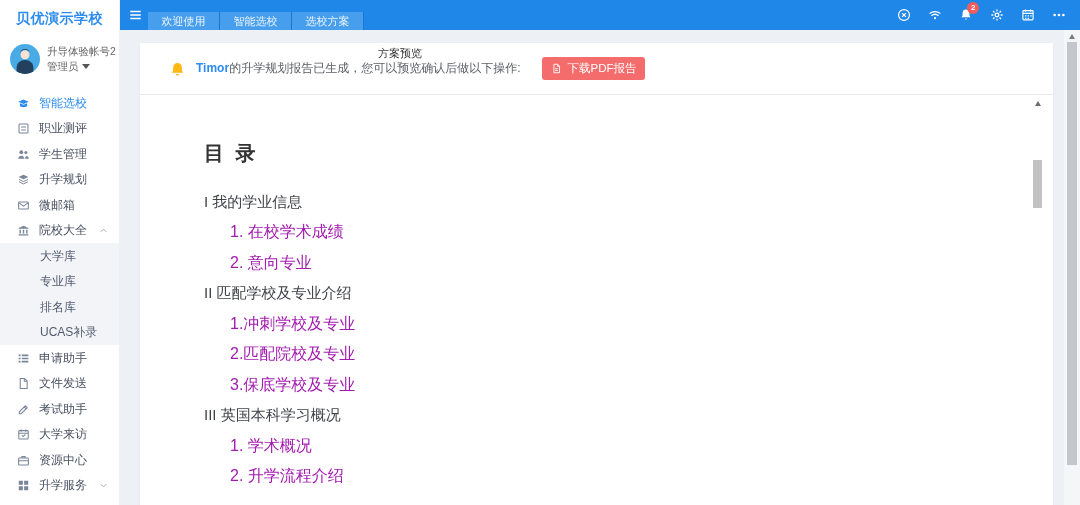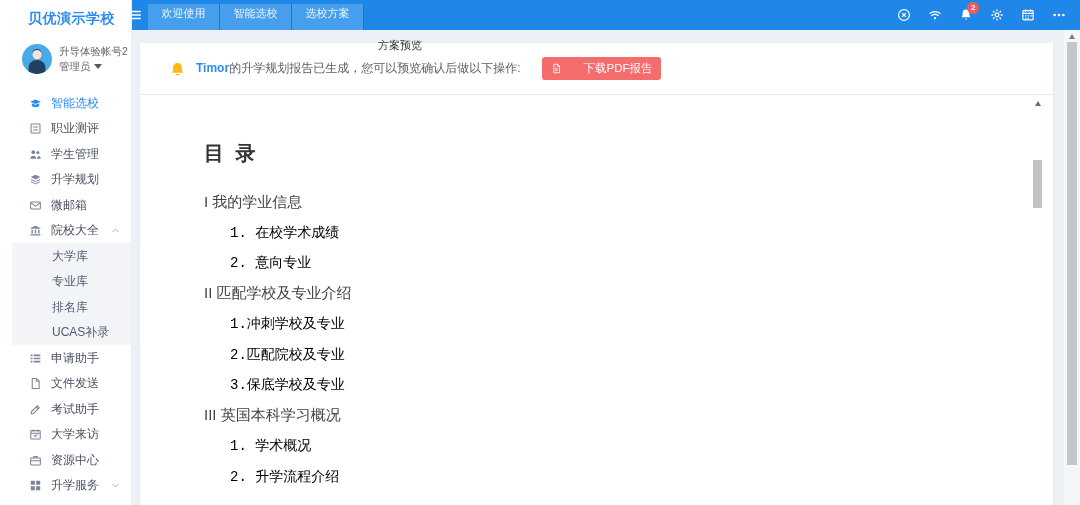--- a/index.html
+++ b/index.html
@@ -1,64 +1,64 @@
 <!DOCTYPE html>
 <html><head>
 <meta charset="utf-8">
 <style>
   * { margin:0; padding:0; box-sizing:border-box; }
   html,body { width:1080px; height:505px; overflow:hidden; font-family:"Liberation Sans","DejaVu Sans",sans-serif; background:#fff; }
   .stage { position:relative; width:1080px; height:505px; overflow:hidden; }
 
   
-  .sidebar { position:absolute; left:12px; top:0; width:120px; height:505px; background:#fff; z-index:3; border-right:1px solid #eef0f3; }
+  .sidebar { position:absolute; left:0; top:0; width:120px; height:505px; background:#fff; z-index:3; border-right:1px solid #eef0f3; }
   .school { color:#2d8cf0; font-size:14px; font-weight:bold; text-align:center; padding:10px 0 14px; letter-spacing:.5px; }
   .user { display:flex; align-items:center; padding:2px 0 6px 10px; }
   .avatar { width:30px; height:30px; flex:0 0 30px; }
   .user-info { margin-left:7px; font-size:10.5px; color:#666; line-height:1.45; }
   .user-role { display:flex; align-items:center; gap:3px; }
   .caret-down { width:0; height:0; border-left:4px solid transparent; border-right:4px solid transparent; border-top:5px solid #555; display:inline-block; }
   .menu { margin-top:10px; }
   .mi { height:25.5px; display:flex; align-items:center; font-size:12px; color:#495060; padding-left:17px; position:relative; cursor:pointer; white-space:nowrap; }
   .mi .ic { width:13px; height:13px; margin-right:9px; color:#7a8599; display:inline-flex; flex:0 0 13px; }
   .mi .ic svg { width:13px; height:13px; }
   .mi.active { color:#2d8cf0; } .mi.active .ic { color:#2d8cf0; }
   .mi.sub { background:#f3f4f7; padding-left:40px; color:#515a6e; }
   .chev { position:absolute; right:11px; display:inline-flex; }
   .chev svg { width:9px; height:9px; }
 
   
   .topbar { position:absolute; left:120px; right:0; top:0; height:30px; background:#1e87e8; display:flex; align-items:flex-end; z-index:2; }
   .burger { position:absolute; left:8px; top:8px; display:inline-flex; cursor:pointer; }
   .burger svg { width:15px; height:14px; }
-  .tabs { display:flex; margin-left:28px; height:26px; }
+  .tabs { display:flex; margin-left:28px; height:18px; }
   .tab { width:72px; text-align:center; line-height:18px; font-size:11px; color:#eaf4ff; background:#479eec; border-right:1px solid #1a78d4; cursor:pointer; }
   .tab.active { background:#f5f6f8; color:#333; border-right:none;margin-top:32px; }
   .tb-icons { position:absolute; right:14px; top:0; height:30px; display:flex; align-items:center; gap:17px; }
   .tb-ic { color:#fff; position:relative; display:inline-flex; cursor:pointer; }
   .tb-ic svg { width:14px; height:14px; }
   .badge { position:absolute; top:-6px; left:8px; background:#f25c5c; color:#fff; font-size:8px; line-height:1; padding:2px 4px; border-radius:7px; font-weight:bold; }
 
   
   .content { position:absolute; left:120px; top:30px; right:0; bottom:0; background:#edf0f5; }
   .card { position:absolute; left:20px; top:13px; right:27px; bottom:-8px; background:#fff; box-shadow:0 1px 3px rgba(0,0,0,.05); }
   .notif { height:52px; display:flex; align-items:center; padding:0 29px; border-bottom:1px solid #e8eaec; }
   .notif-bell { display:inline-flex; margin-right:10px; }
   .notif-bell svg { width:17px; height:16px; }
   .notif-text { font-size:12px; color:#5c6066; }
   .student { color:#2d8cf0; font-weight:bold; }
-  .dl-btn { margin-left:22px; background:#f56c6c; color:#fff; font-size:11.5px; height:23px; padding:0 9px; border:none; border-radius:3px; display:inline-flex; align-items:center; gap:21px; cursor:pointer; font-family:inherit; }
+  .dl-btn { margin-left:22px; background:#f56c6c; color:#fff; font-size:11.5px; height:23px; padding:0 9px; border:none; border-radius:3px; display:inline-flex; align-items:center; gap:5px; cursor:pointer; font-family:inherit; }
   .dl-btn svg { width:11px; height:11px; }
 
   .docwrap { position:absolute; top:53px; left:0; right:0; bottom:0; background:#fff; overflow:hidden; }
   .doc { padding:44px 90px 0 64px; }
   .toc-title { font-size:20px; font-weight:bold; color:#333; letter-spacing:3px; margin-bottom:20px; }
   .toc-row { height:30.5px; display:flex; align-items:center; color:#404348; cursor:default; }
   .toc-row.lvl1 { font-size:15px; }
-  .toc-row.lvl2 { font-size:14px; padding-left:26px; color:#000000;font-family:Liberation Mono, monospace; }
+  .toc-row.lvl2 { font-size:16px; padding-left:26px; color:#a21caf; }
 
   
   .inner-scroll { position:absolute; top:2px; right:11px; bottom:2px; width:9px; }
   .inner-arrow { position:absolute; top:2px; left:0; width:9px; display:flex; justify-content:center; }
   .inner-arrow svg { width:8px; height:7px; }
   .inner-thumb { position:absolute; top:62px; left:0; width:9px; height:48px; background:#c2c2c4; cursor:pointer; }
 
   
   .outer-scroll { position:absolute; right:0; top:0; width:16px; bottom:0; background:#f4f6f8; z-index:4; }
   .outer-arrow { position:absolute; top:3px; left:0; width:16px; display:flex; justify-content:center; }

